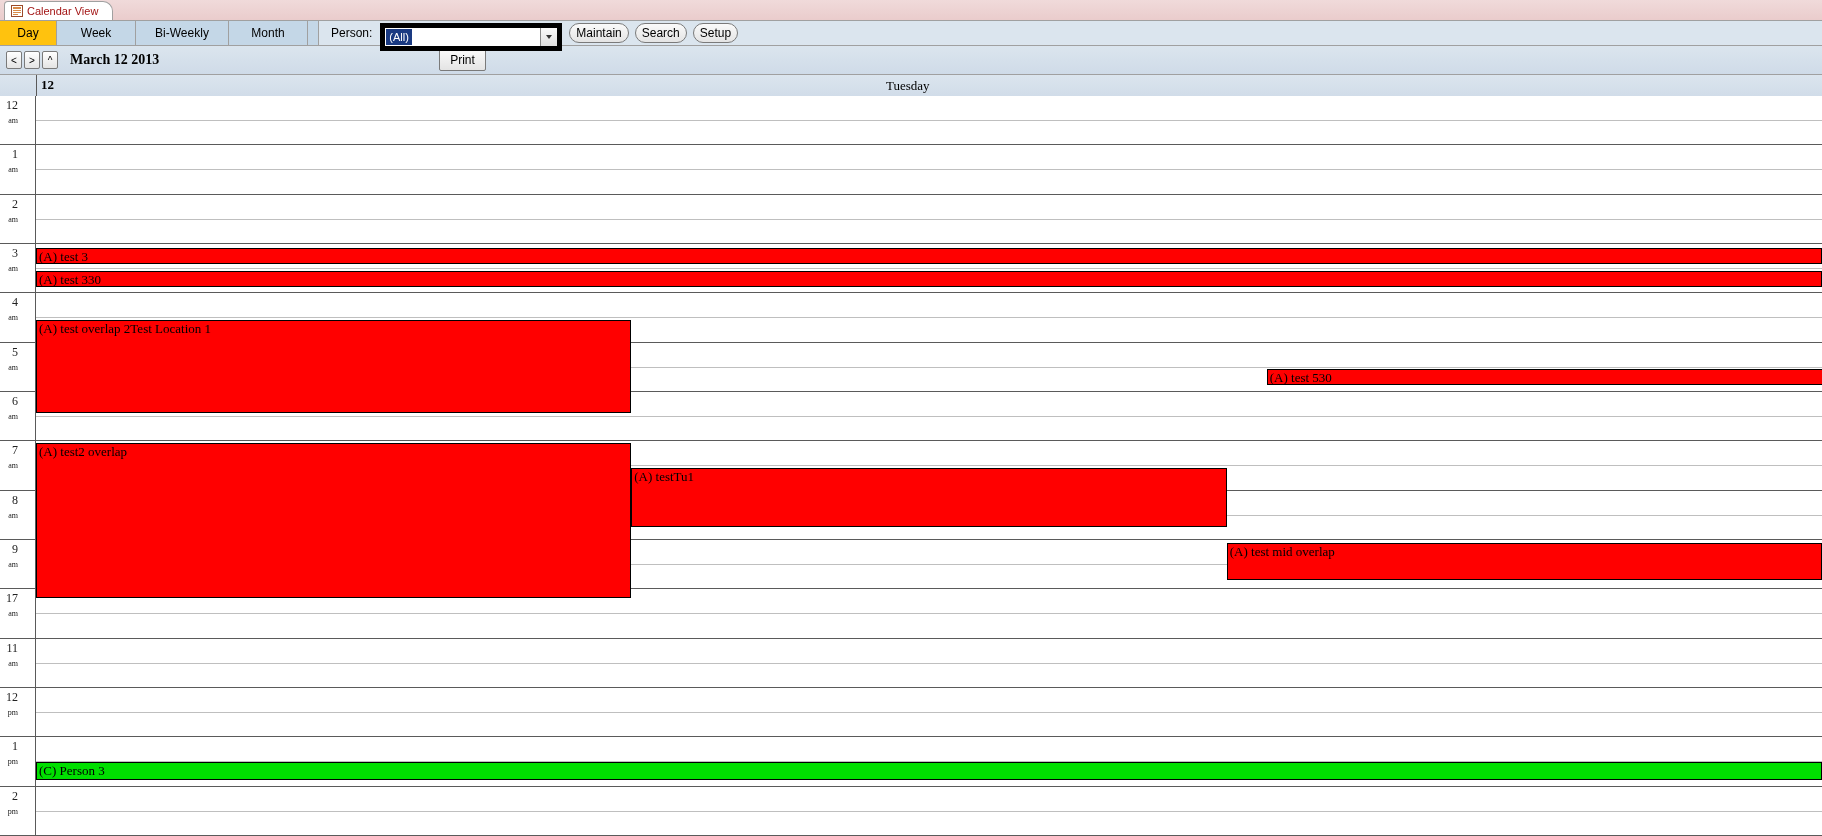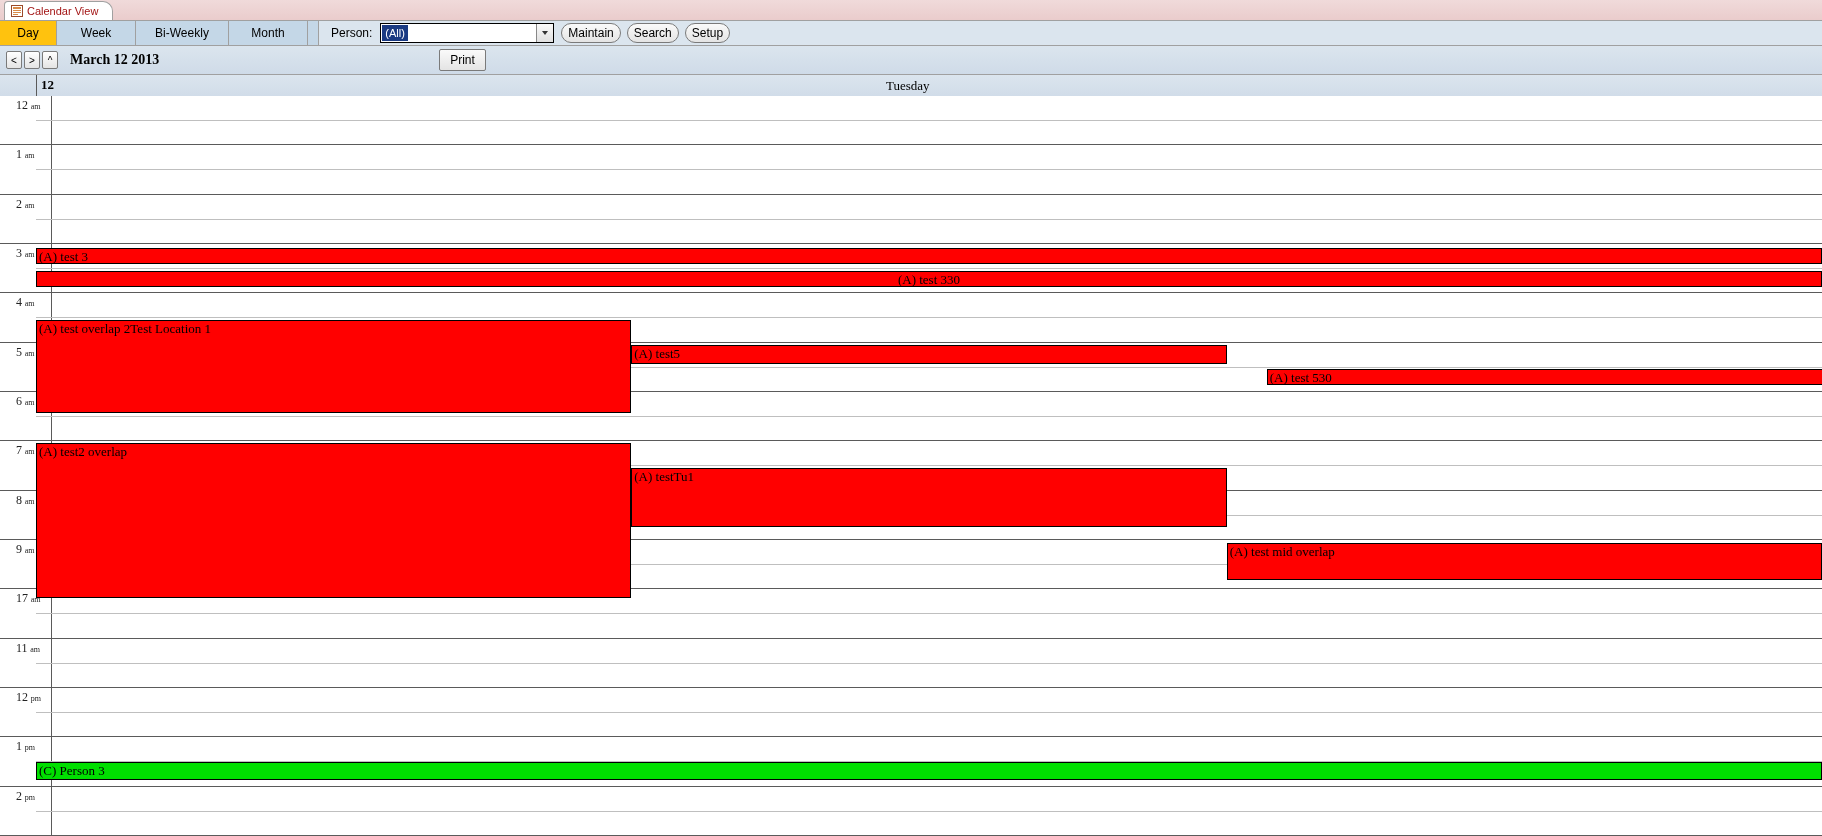--- a/index.html
+++ b/index.html
@@ -91,21 +91,21 @@
 
   .toolbar-spacer-a { width: 10px; background: var(--bg-medium-blue); border-right: 1px solid var(--border-gray);}
   .person-label {
     display:flex; align-items:center; padding: 0 8px 0 12px;
     background: var(--bg-light-blue);
     font-size: 12px;
   }
   .person-combo {
     display:flex; align-items:center;
     background:#fff;
-    border: 1px solid #000000;
+    border: 5px solid #000000;
     height: 18px; margin: 2px 4px 2px 0;
     width: 172px;
     position: relative;
   }
   .person-combo .value {
     background: #1a3a82;
     color: #fff;
     padding: 0 3px;
     font-size: 11px;
     line-height: 16px;
@@ -217,25 +217,24 @@
     top: 50%;
     border-top: 1px solid #bfbfbf;
   }
   .hour-label {
     width:36px; height:100%;
     border-right: 1px solid var(--grid-dark);
     box-sizing:border-box;
     position:absolute; left:0; top:0;
     font-family: "Times New Roman", serif;
     font-size: 11px;
-    text-align:left;
-    padding-right: 7px;
+    text-align:right;
+    padding-right: 17px;
     padding-top: 2px;
     color:#222;
-    margin-left:16px;
   }
   .hour-label .num { font-size: 12px; }
   .hour-label .ampm { font-size: 8px; letter-spacing:0; }
 
   
   .events {
     position:absolute;
     left:36px; top:0; right:0; bottom:0;
   }
   .event {
@@ -375,23 +374,22 @@
         </div>
         <div class="hour-row" style="height: 49.3333px;">
           <div class="hour-label"><span class="num">1</span> <span class="ampm">pm</span></div>
         </div>
         <div class="hour-row" style="height: 49.3333px;">
           <div class="hour-label"><span class="num">2</span> <span class="ampm">pm</span></div>
         </div>
       </div>
     <div class="events" id="events-layer">
         <div class="event" style="top: 20.6%; height: 2.1%; left: 0%; width: 100%;"><span>(A) test 3</span></div>
-        <div class="event" style="top: 23.7%; height: 2.1%; left: 0%; width: 100%; text-align: center;"><span>(A) test 330</span></div>
+        <div class="event" style="top: 23.7%; height: 2.1%; left: 0%; width: 100%;"><span>(A) test 330</span></div>
         <div class="event" style="top: 30.3%; height: 12.5%; left: 0%; width: 33.33%;"><span>(A) test overlap 2Test Location 1</span></div>
-        <div class="event" style="top: 33.6%; height: 2.6%; left: 33.33%; width: 33.33%;"><span>(A) test5</span></div>
         <div class="event" style="top: 36.95%; height: 2.1%; left: 66.67%; width: 33.33%; margin-left: 40px;"><span>(A) test 530</span></div>
         <div class="event" style="top: 46.9%; height: 21%; left: 0%; width: 33.33%;"><span>(A) test2 overlap</span></div>
         <div class="event" style="top: 50.3%; height: 8%; left: 33.33%; width: 33.33%;"><span>(A) testTu1</span></div>
         <div class="event" style="top: 60.4%; height: 5%; left: 66.67%; width: 33.33%;"><span>(A) test mid overlap</span></div>
         <div class="event green" style="top: 90%; height: 2.4%; left: 0%; width: 100%;"><span>(C) Person 3</span></div>
       </div>
   </div>
 
 </div>
 

